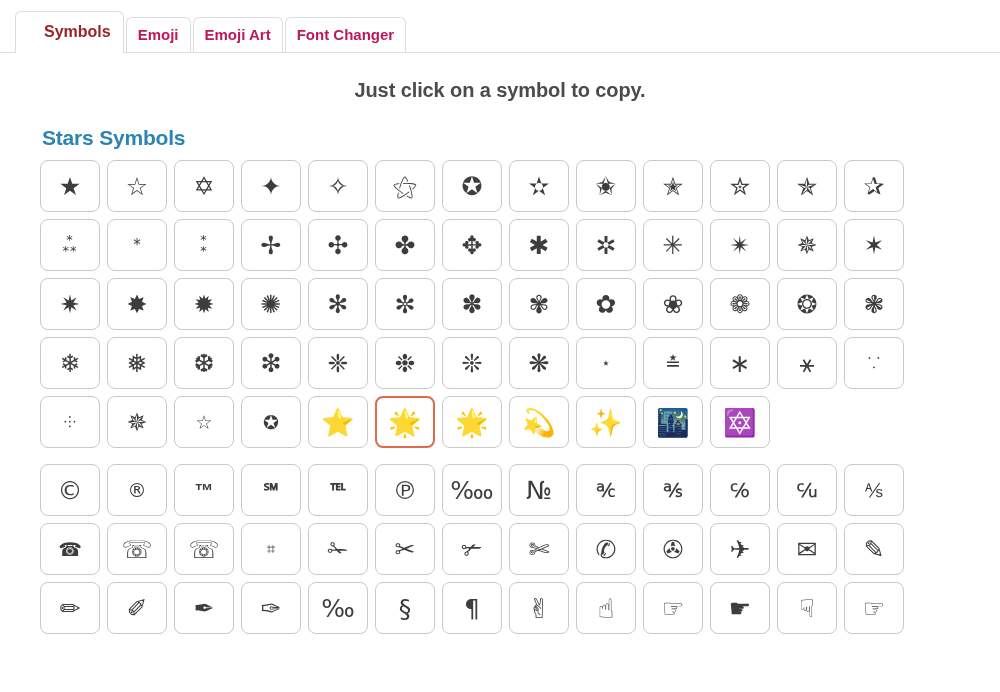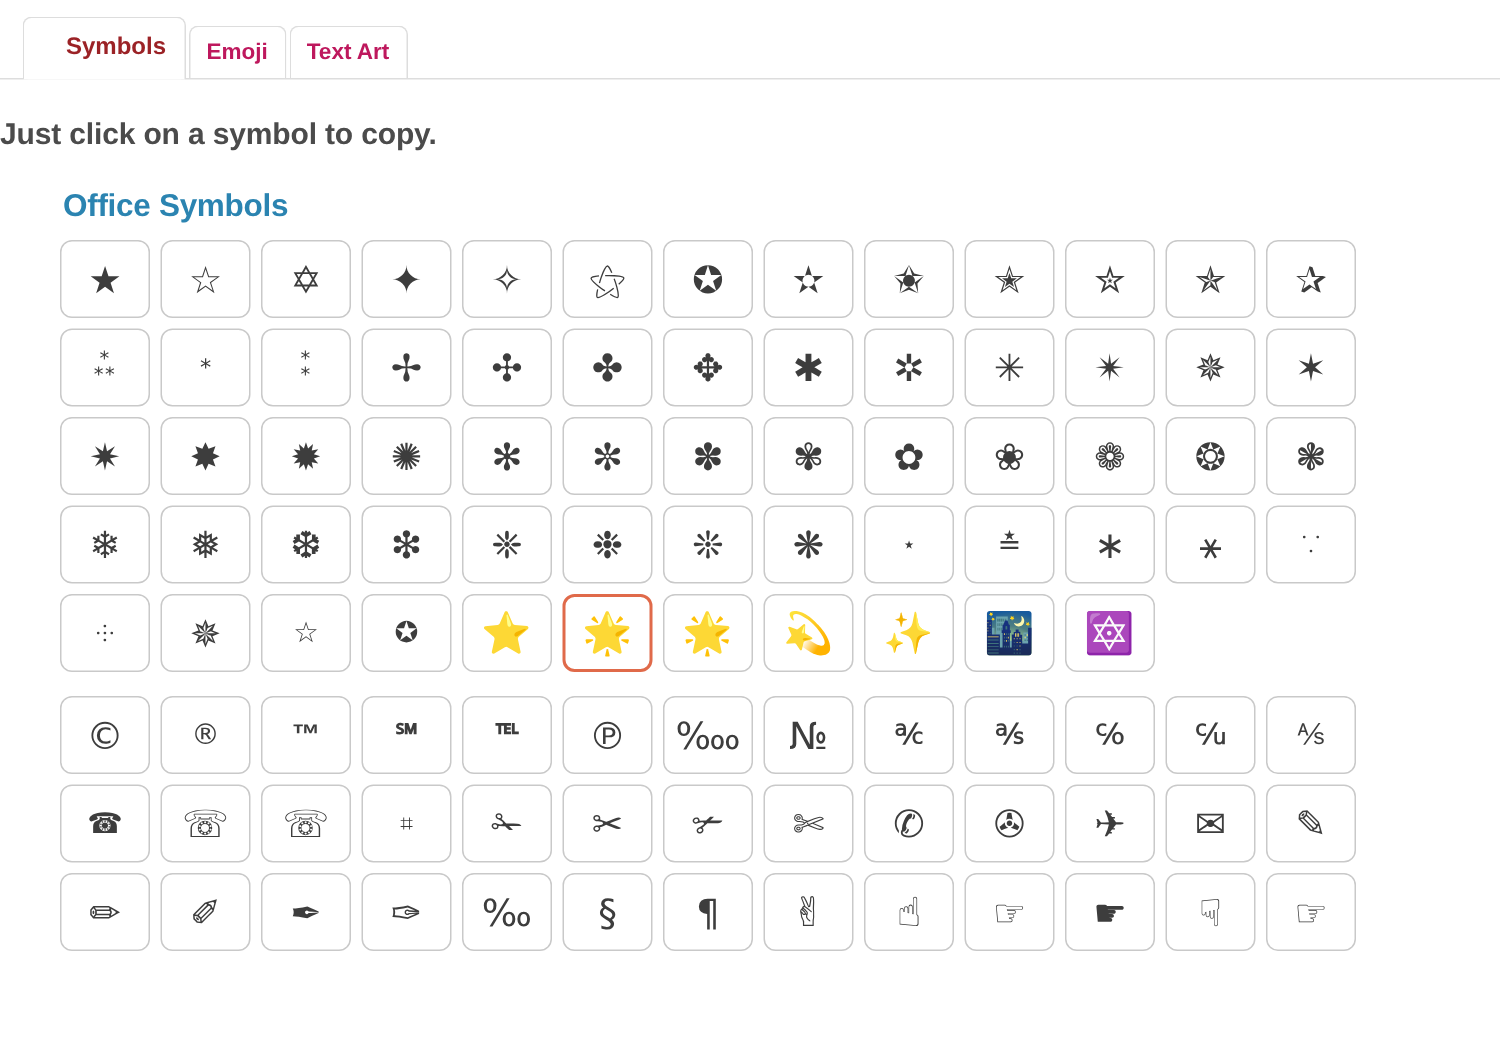--- a/index.html
+++ b/index.html
@@ -53,21 +53,21 @@
     z-index: 3;
     margin-bottom: -1px;
   }
   .tab:not(.active) {
     margin-bottom: 0px;
     color: #be185d;
   }
 
   
   .headline {
-    text-align: left;
+    text-align: center;
     font-size: 20px;
     font-weight: bold;
     color: #4b4b4b;
     margin: 26px 0 0 0;
     letter-spacing: -0.1px;
   }
 
   
   .section {
     padding: 0 40px;
@@ -122,28 +122,29 @@
   }
 
   .sec-gap { height: 16px; }
 </style>
 </head>
 <body>
 
 <div class="tabbar" id="tabbar">
     <div class="tab active">Symbols</div>
     <div class="tab">Emoji</div>
-    <div class="tab">Text Art</div>
+    <div class="tab">Emoji Art</div>
+    <div class="tab">Font Changer</div>
   </div>
 
 <div class="headline">Just click on a symbol to copy.</div>
 
 <div id="sections-root">
     <div class="section">
-      <div class="section-title">Office Symbols</div>
+      <div class="section-title">Stars Symbols</div>
       <div class="grid">
         <div class="cell">★</div>
         <div class="cell">☆</div>
         <div class="cell">✡</div>
         <div class="cell">✦</div>
         <div class="cell">✧</div>
         <div class="cell">⚝</div>
         <div class="cell">✪</div>
         <div class="cell">✫</div>
         <div class="cell">✬</div>

